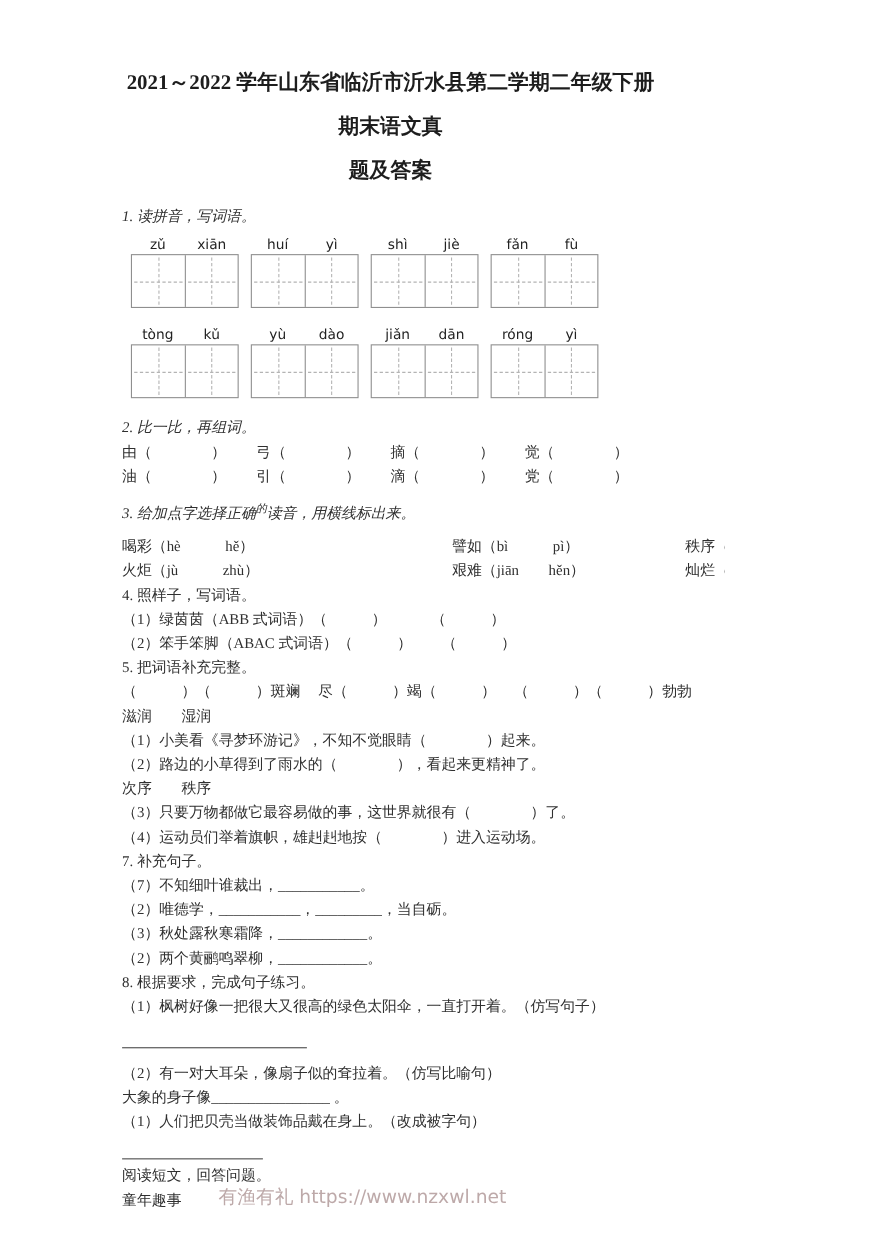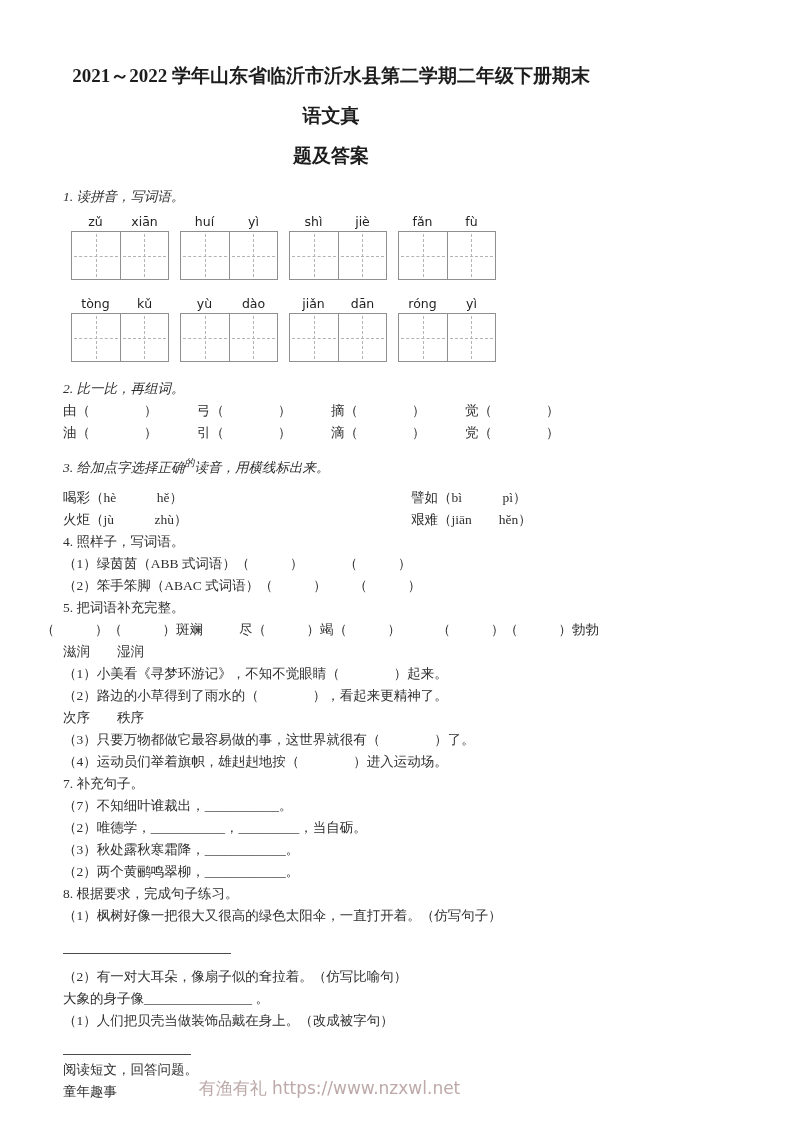--- a/index.html
+++ b/index.html
@@ -1,19 +1,19 @@
 <!DOCTYPE html>
 <html><head>
 <meta charset="utf-8">
 <style>
   html,body { margin:0; padding:0; background:#ffffff; }
   .page {
     width:659px; height:1122px; background:#ffffff; position:relative;
     font-family:"Liberation Serif","DejaVu Serif",serif;
-    color:#2f2f2f; overflow:hidden; box-sizing:border-box;
+    color:#2f2f2f; overflow:hidden; box-sizing:border-box;padding-left:48px;
   }
   .content { padding:56px 60px 0 63px; }
   .doc-title {
     text-align:center; font-size:19px; font-weight:bold;
     line-height:40px; color:#1d1d1d; margin-bottom:10px;
   }
   .ln { font-size:13.5px; line-height:22px; white-space:pre; }
   .heading { margin-top:2px;font-style:italic; }
   
   .py-row { display:flex; gap:11px; margin:6px 0 16px 8px; }
@@ -32,25 +32,25 @@
     border-left:1px dashed #b4b4b4;
   }
   .tcell::after {
     content:""; position:absolute; top:50%; left:2px; right:2px;
     border-top:1px dashed #b4b4b4;
   }
   
   .cols4 { display:flex; }
   .cols4 > span { width:142px; white-space:pre; }
   
-  .cols3 { display:grid; grid-template-columns:300px 212px auto;gap:48px; }
+  .cols3 { display:grid; grid-template-columns:300px 212px auto; }
   .cols3 > span { white-space:pre; }
   .sup { font-size:10px; vertical-align:super; }
   
-  .spread { display:flex; gap:36px;justify-content:flex-end; }
+  .spread { display:flex; gap:16px; }
   .spread > span { white-space:pre; }
   
   .answer-line { height:0; border-bottom:1px solid #4a4a4a; }
   .al-1 { width:168px; margin:26px 0 12px 0; }
   .al-2 { width:128px; margin:22px 0 4px 0; }
   
   .footer {
     position:absolute; left:0; right:0; bottom:22px;
     text-align:center; font-size:17px;
     font-family:"DejaVu Sans","Liberation Sans",sans-serif;

